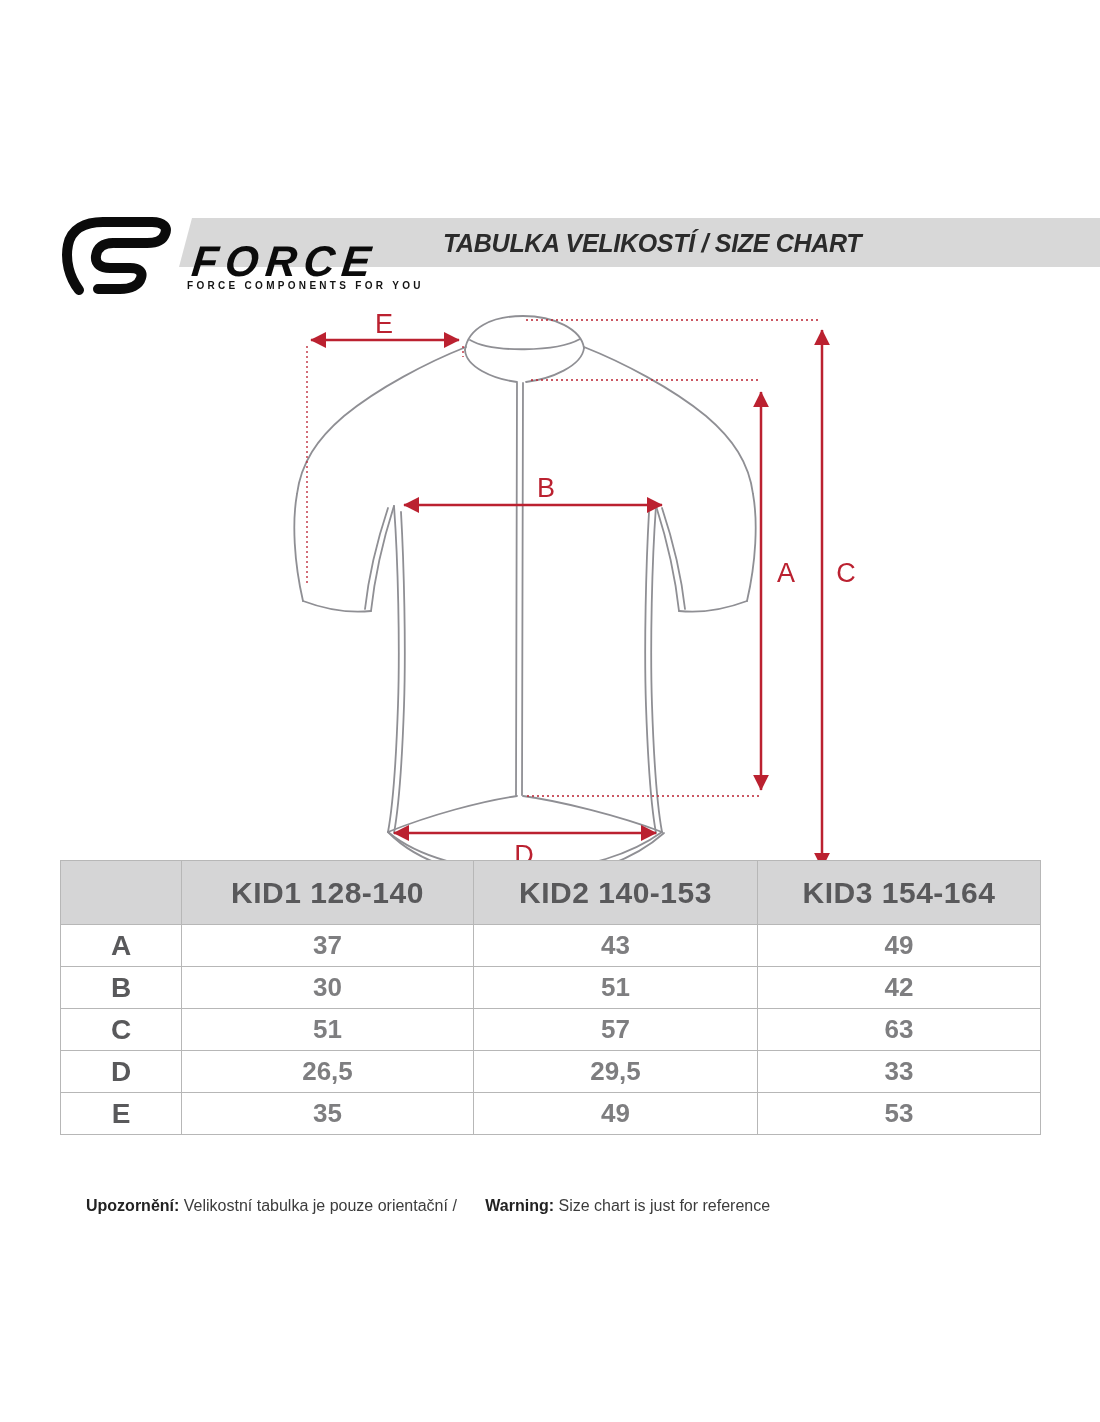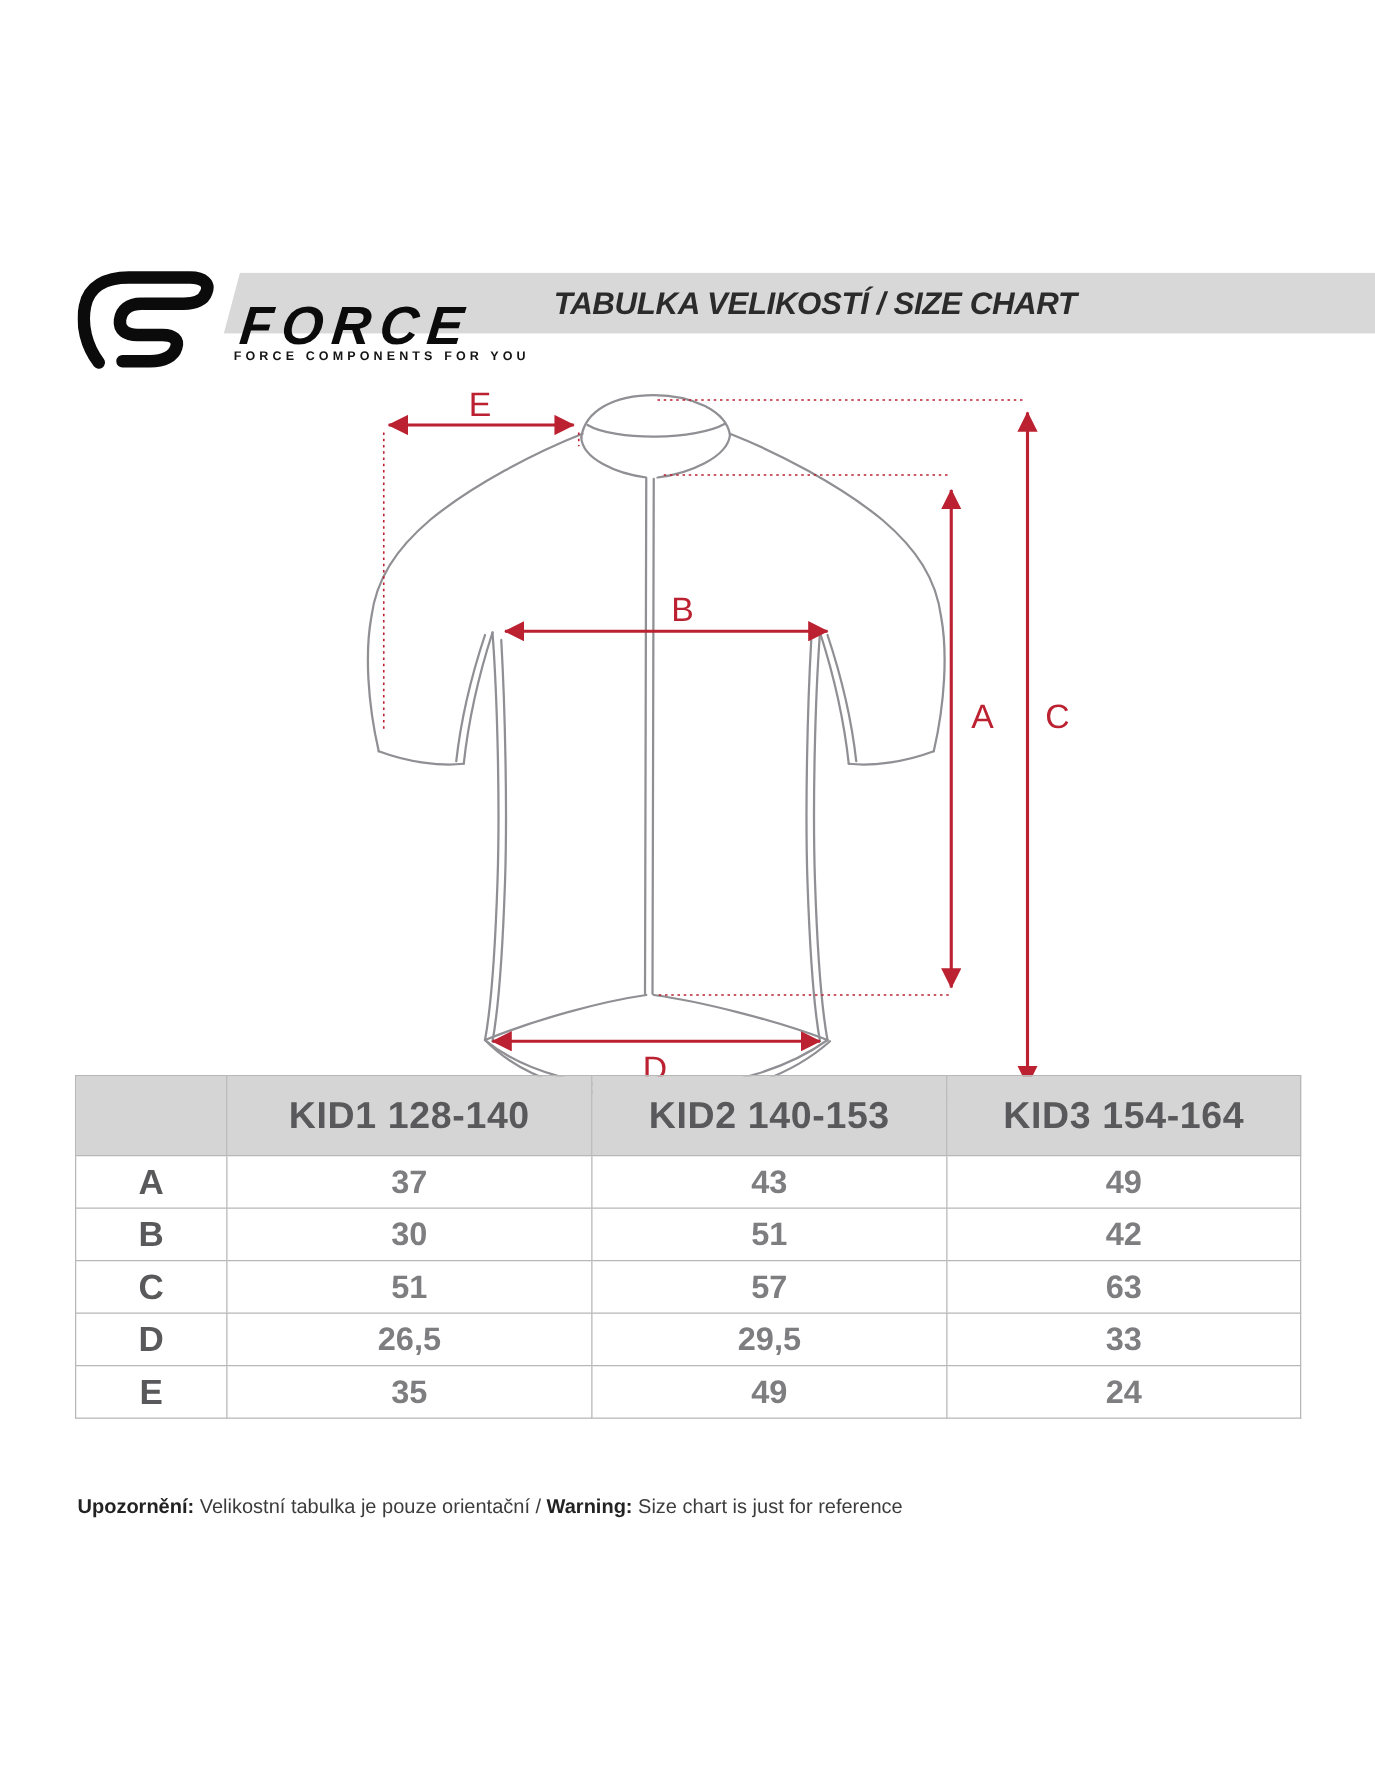--- a/index.html
+++ b/index.html
@@ -25,21 +25,21 @@
   
   table.sizes{position:absolute;left:60px;top:860px;width:980px;border-collapse:collapse;table-layout:fixed;}
   table.sizes th,table.sizes td{border:1px solid #b7b7b7;text-align:center;vertical-align:middle;padding:0;}
   table.sizes thead tr{height:64px;}
   table.sizes tbody tr{height:42px;}
   table.sizes thead th{background:#d5d5d6;font-size:30px;font-weight:bold;color:#59595b;letter-spacing:0.5px;}
   table.sizes tbody th{background:#fff;font-size:28px;font-weight:bold;color:#59595b;}
   table.sizes tbody td{background:#fff;font-size:26px;font-weight:bold;color:#7e7e80;}
 
   .note{position:absolute;left:62px;top:1197px;font-size:16px;color:#3c3c3c;white-space:nowrap;}
-  .note b{color:#222;}
+  .note b{color:#222;margin-left:24px;}
 </style>
 </head>
 <body>
 
 <div class="page">
 
   <div class="band"></div>
 
   <div class="logo">
     <svg class="fmark" width="112" height="80" viewBox="0 0 112 78">
@@ -156,21 +156,21 @@
       <tr>
         <th>D</th>
         <td>26,5</td>
         <td>29,5</td>
         <td>33</td>
       </tr>
       <tr>
         <th>E</th>
         <td>35</td>
         <td>49</td>
-        <td>24</td>
+        <td>53</td>
       </tr>
     </tbody>
   </table>
 
   <div class="note">
     <b>Upozornění:</b><span> Velikostní tabulka je pouze orientační / </span><b>Warning:</b><span> Size chart is just for reference</span>
   </div>
 
 </div>
 

